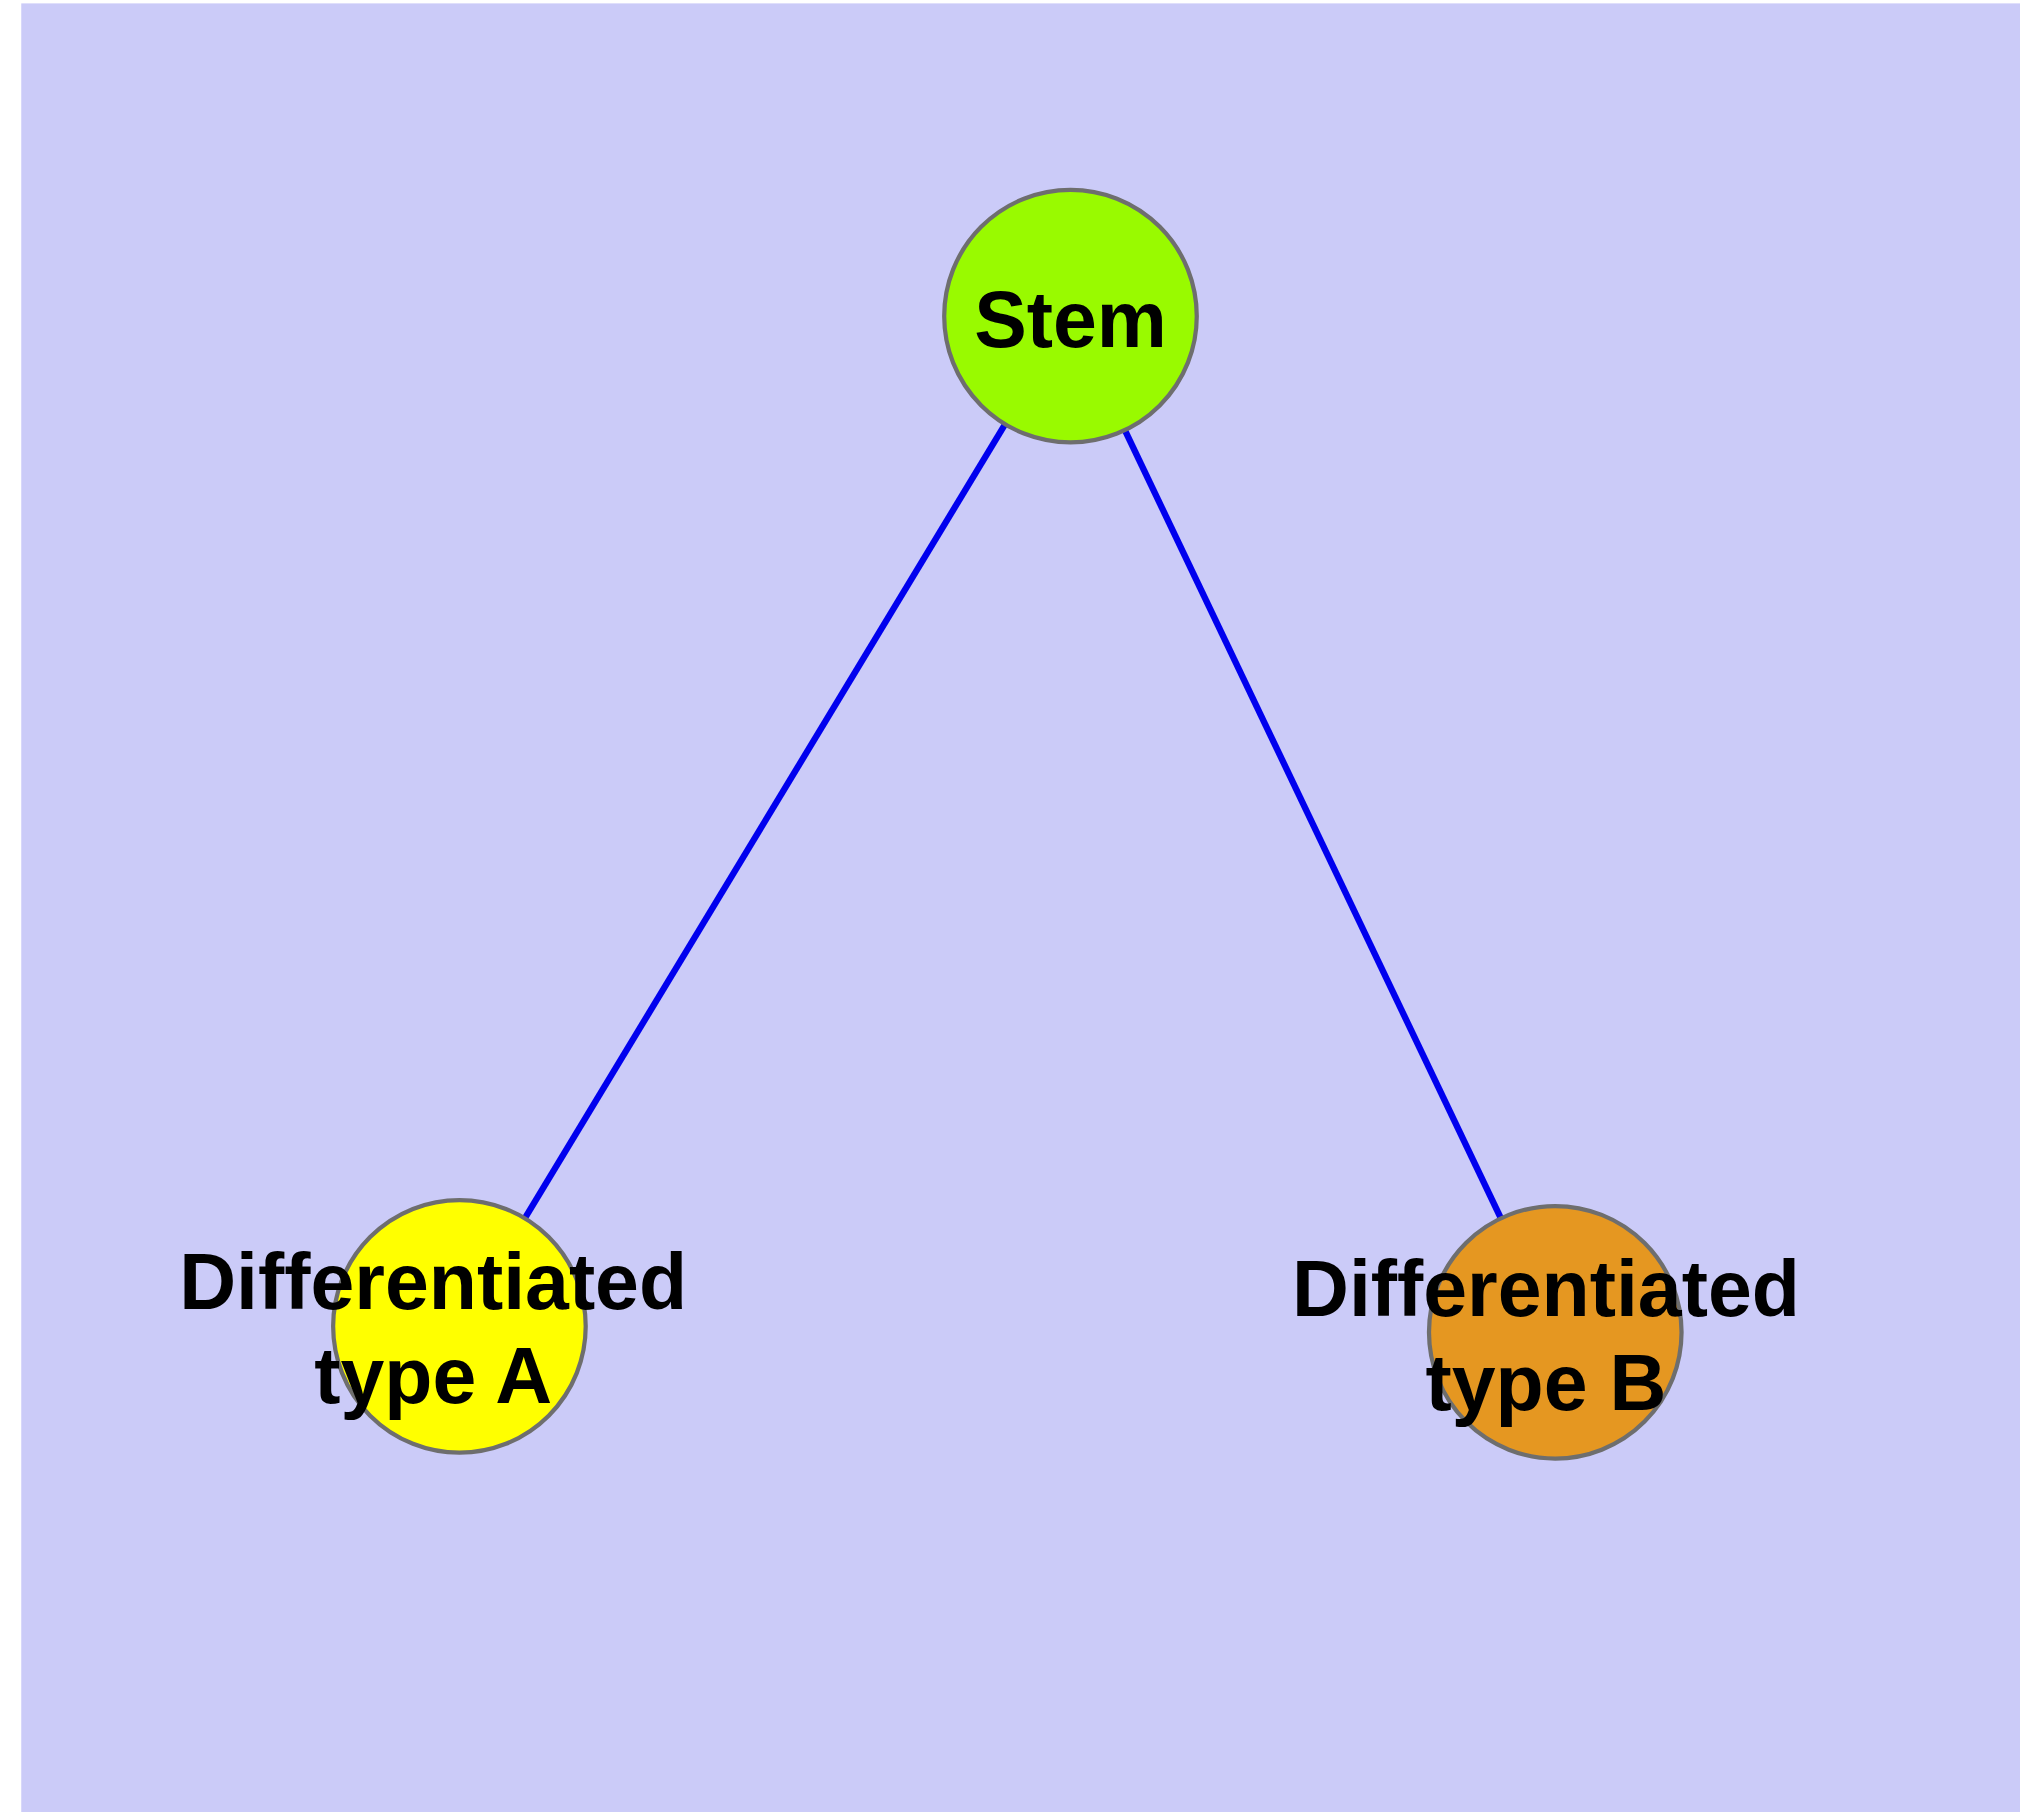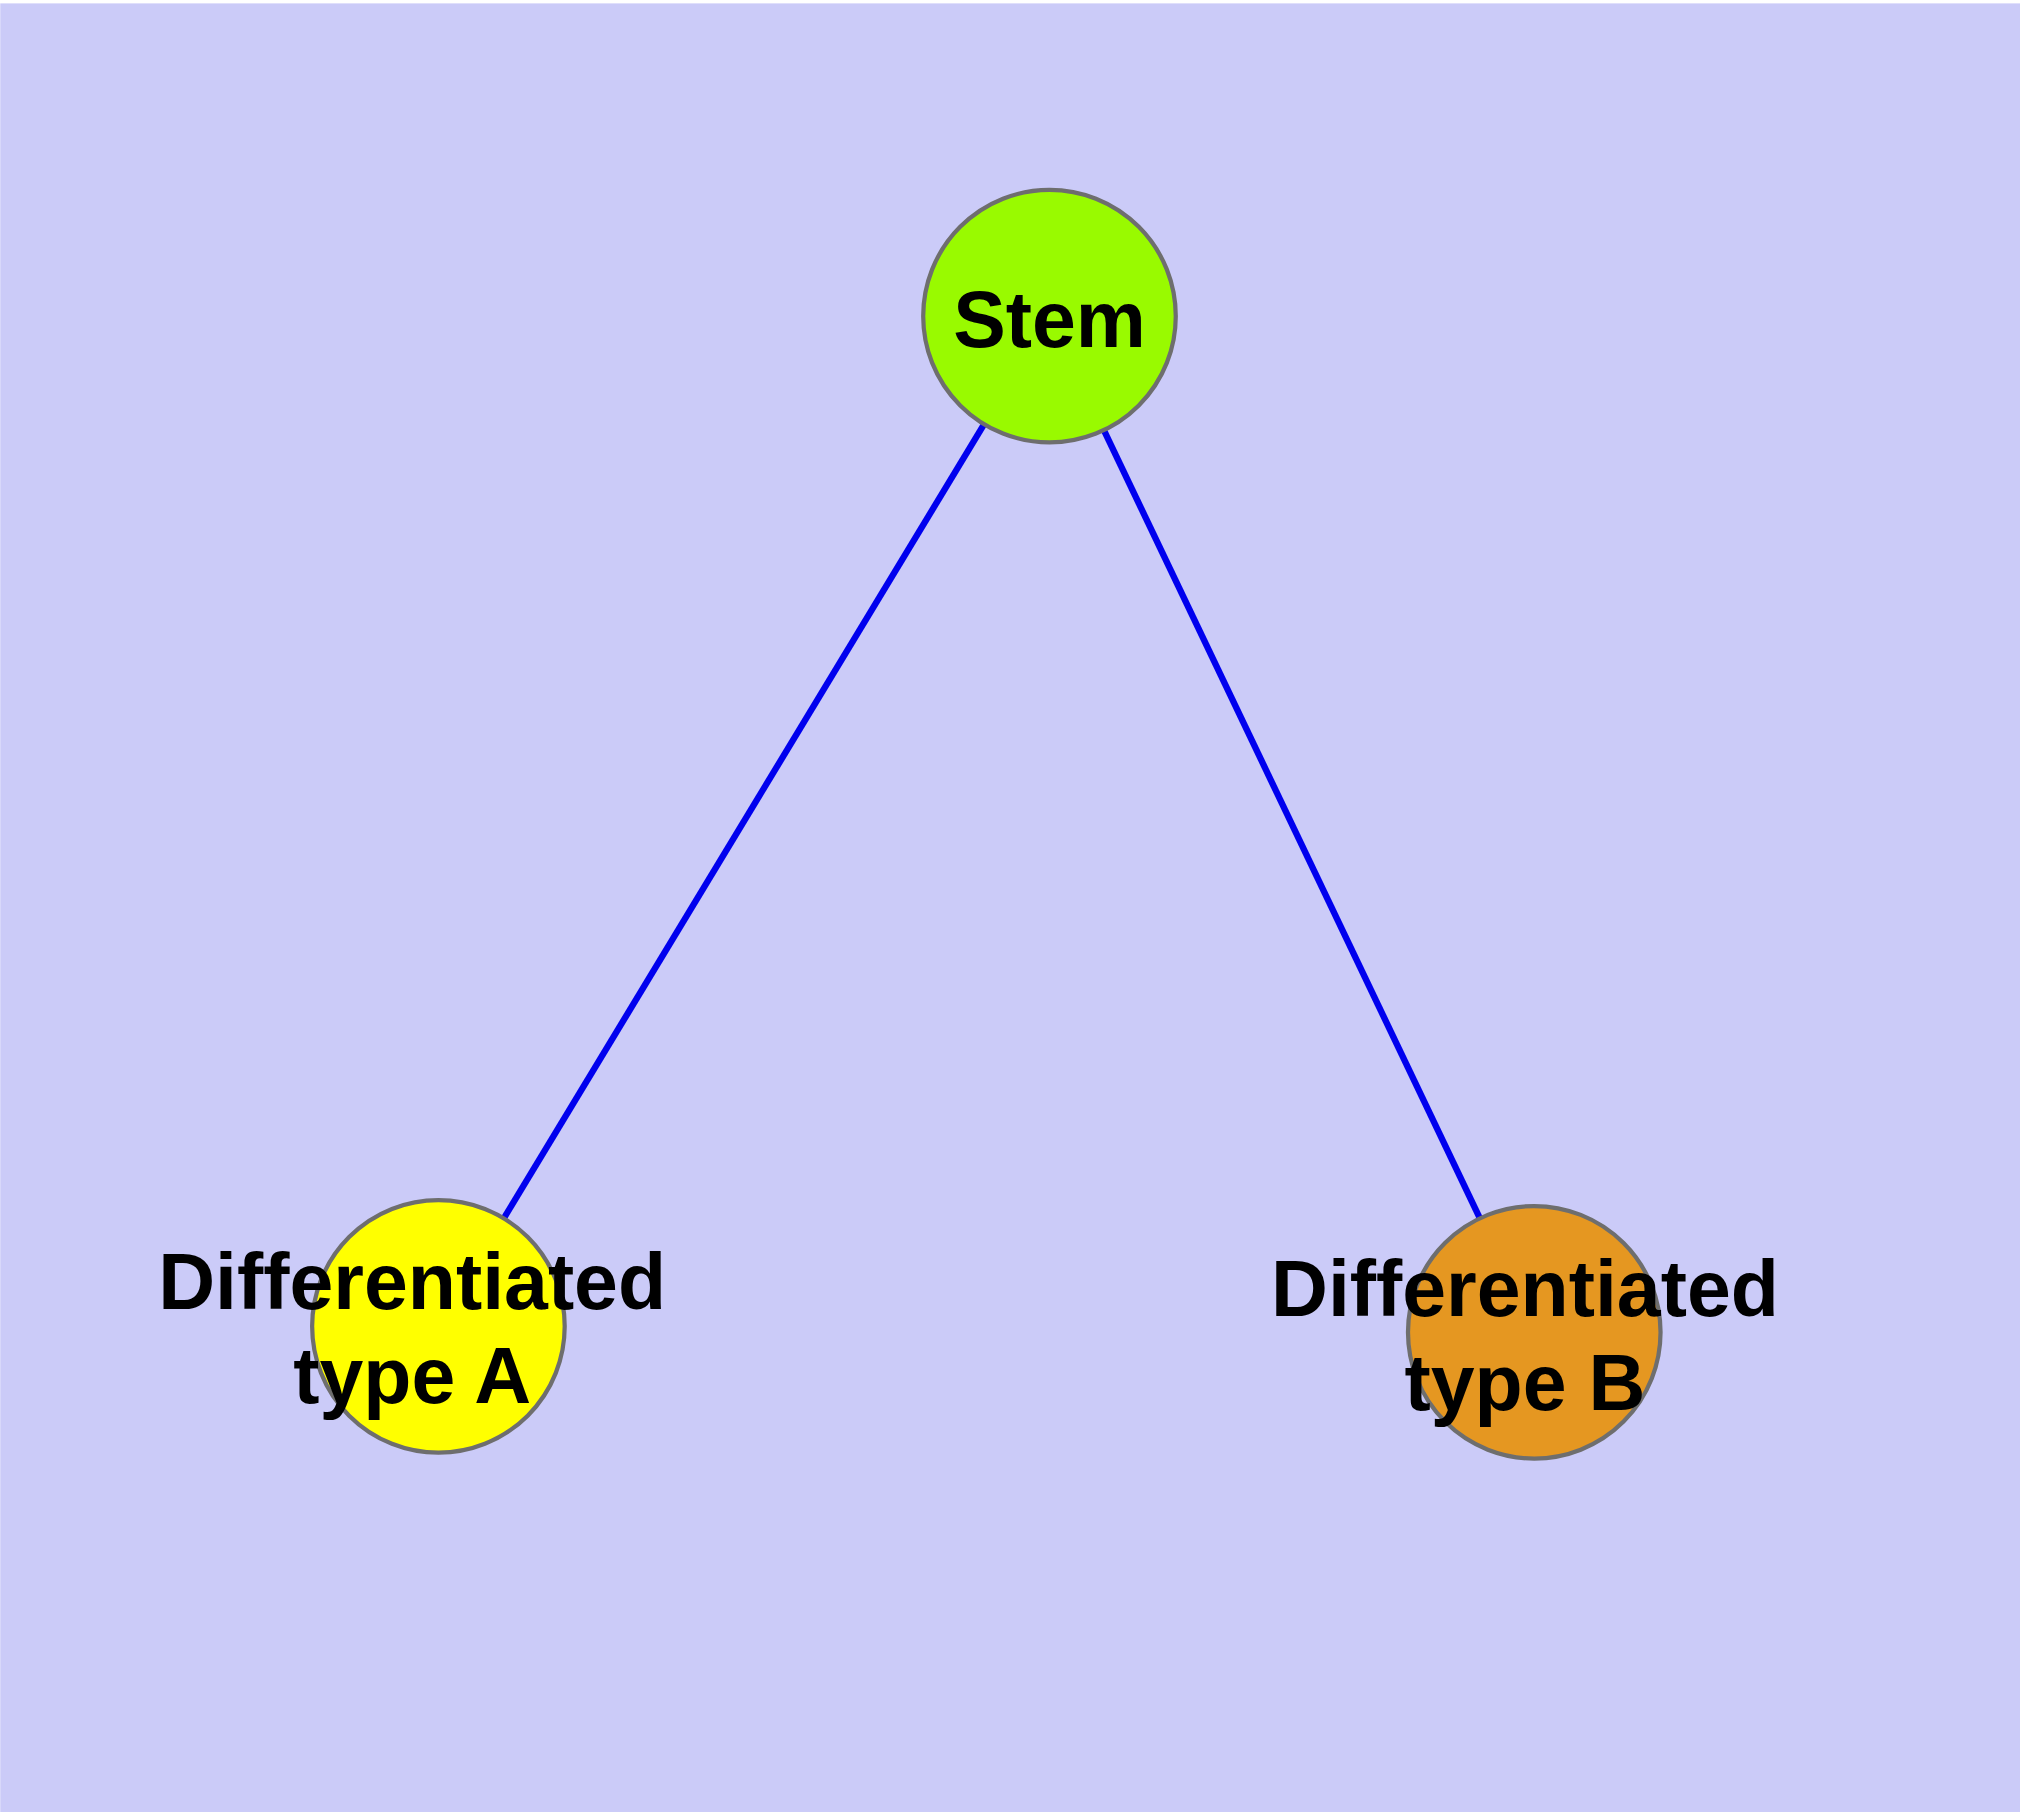--- a/index.html
+++ b/index.html
@@ -7,20 +7,21 @@
     padding: 0;
     background: #ffffff;
     width: 2021px;
     height: 1812px;
     overflow: hidden;
   }
   .stage {
     position: relative;
     width: 1661px;
     height: 1812px;
+    margin-left: 21px;
   }
   svg {
     display: block;
   }
   .node-label {
     font-family: "Liberation Sans", sans-serif;
     font-weight: bold;
     font-size: 93px;
     fill: #000000;
     text-anchor: middle;

